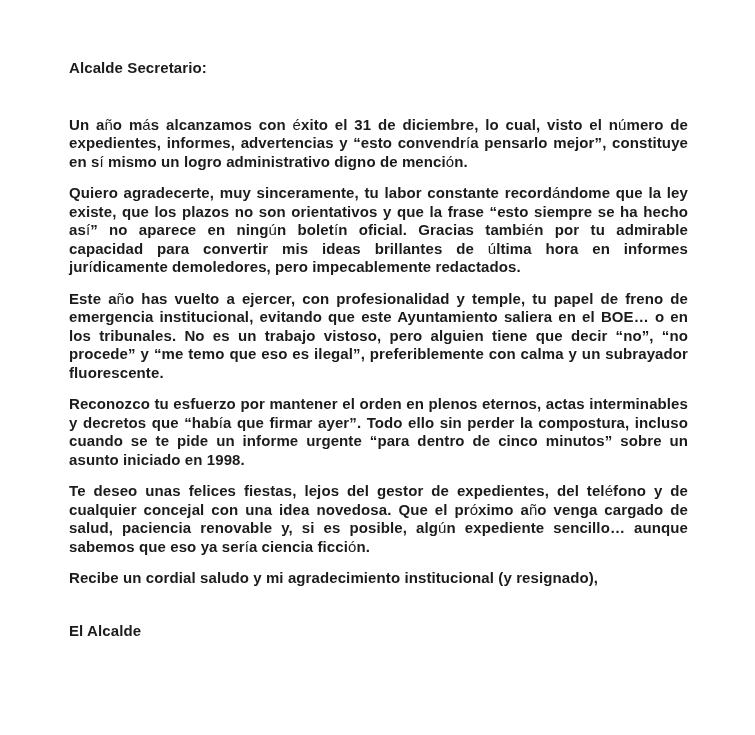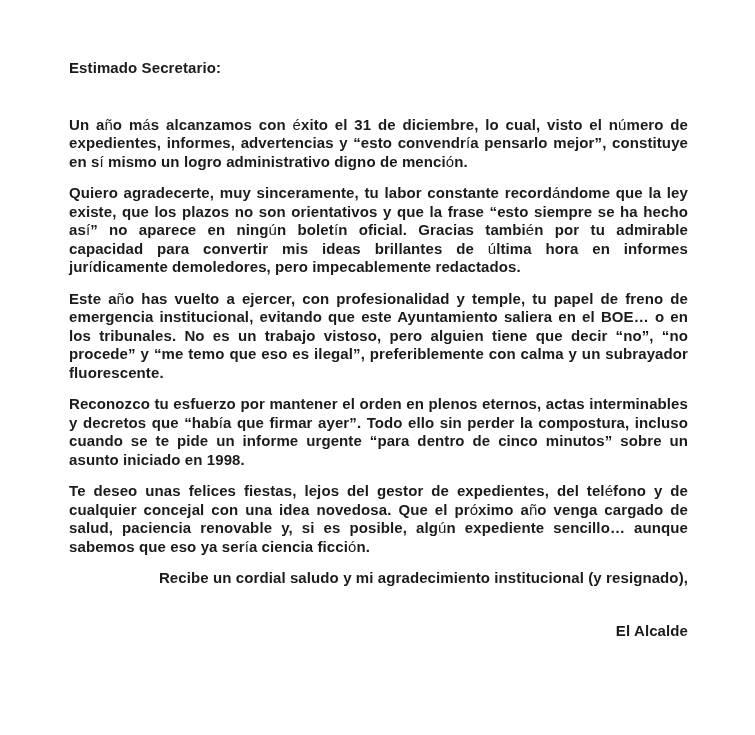--- a/index.html
+++ b/index.html
@@ -31,38 +31,38 @@
   .salutation {
     margin-bottom: 38px !important;
     text-align: left;
   }
   .para {
     text-align: justify;
     text-justify: inter-word;
     margin-bottom: 13px !important;
   }
   .closing {
-    text-align: right;
+    text-align: left;
     margin-bottom: 34px !important;
   }
   .signature-line {
-    text-align: right;
+    text-align: left;
   }
   
   .ac {
     font-weight: 400;
   }
 </style>
 </head>
 <body>
 
 <div class="page">
   <div class="letter-body">
 
-    <p class="salutation ac-sub">Estimado Secretario:</p>
+    <p class="salutation ac-sub">Alcalde Secretario:</p>
 
     <p class="para ac-sub">Un a<span class="ac">ñ</span>o m<span class="ac">á</span>s alcanzamos con <span class="ac">é</span>xito el 31 de diciembre, lo cual, visto el n<span class="ac">ú</span>mero de expedientes, informes, advertencias y “esto convendr<span class="ac">í</span>a pensarlo mejor”, constituye en s<span class="ac">í</span> mismo un logro administrativo digno de menci<span class="ac">ó</span>n.</p>
 
     <p class="para ac-sub">Quiero agradecerte, muy sinceramente, tu labor constante record<span class="ac">á</span>ndome que la ley existe, que los plazos no son orientativos y que la frase “esto siempre se ha hecho as<span class="ac">í</span>” no aparece en ning<span class="ac">ú</span>n bolet<span class="ac">í</span>n oficial. Gracias tambi<span class="ac">é</span>n por tu admirable capacidad para convertir mis ideas brillantes de <span class="ac">ú</span>ltima hora en informes jur<span class="ac">í</span>dicamente demoledores, pero impecablemente redactados.</p>
 
     <p class="para ac-sub">Este a<span class="ac">ñ</span>o has vuelto a ejercer, con profesionalidad y temple, tu papel de freno de emergencia institucional, evitando que este Ayuntamiento saliera en el BOE… o en los tribunales. No es un trabajo vistoso, pero alguien tiene que decir “no”, “no procede” y “me temo que eso es ilegal”, preferiblemente con calma y un subrayador fluorescente.</p>
 
     <p class="para ac-sub">Reconozco tu esfuerzo por mantener el orden en plenos eternos, actas interminables y decretos que “hab<span class="ac">í</span>a que firmar ayer”. Todo ello sin perder la compostura, incluso cuando se te pide un informe urgente “para dentro de cinco minutos” sobre un asunto iniciado en 1998.</p>
 
     <p class="para ac-sub">Te deseo unas felices fiestas, lejos del gestor de expedientes, del tel<span class="ac">é</span>fono y de cualquier concejal con una idea novedosa. Que el pr<span class="ac">ó</span>ximo a<span class="ac">ñ</span>o venga cargado de salud, paciencia renovable y, si es posible, alg<span class="ac">ú</span>n expediente sencillo… aunque sabemos que eso ya ser<span class="ac">í</span>a ciencia ficci<span class="ac">ó</span>n.</p>

